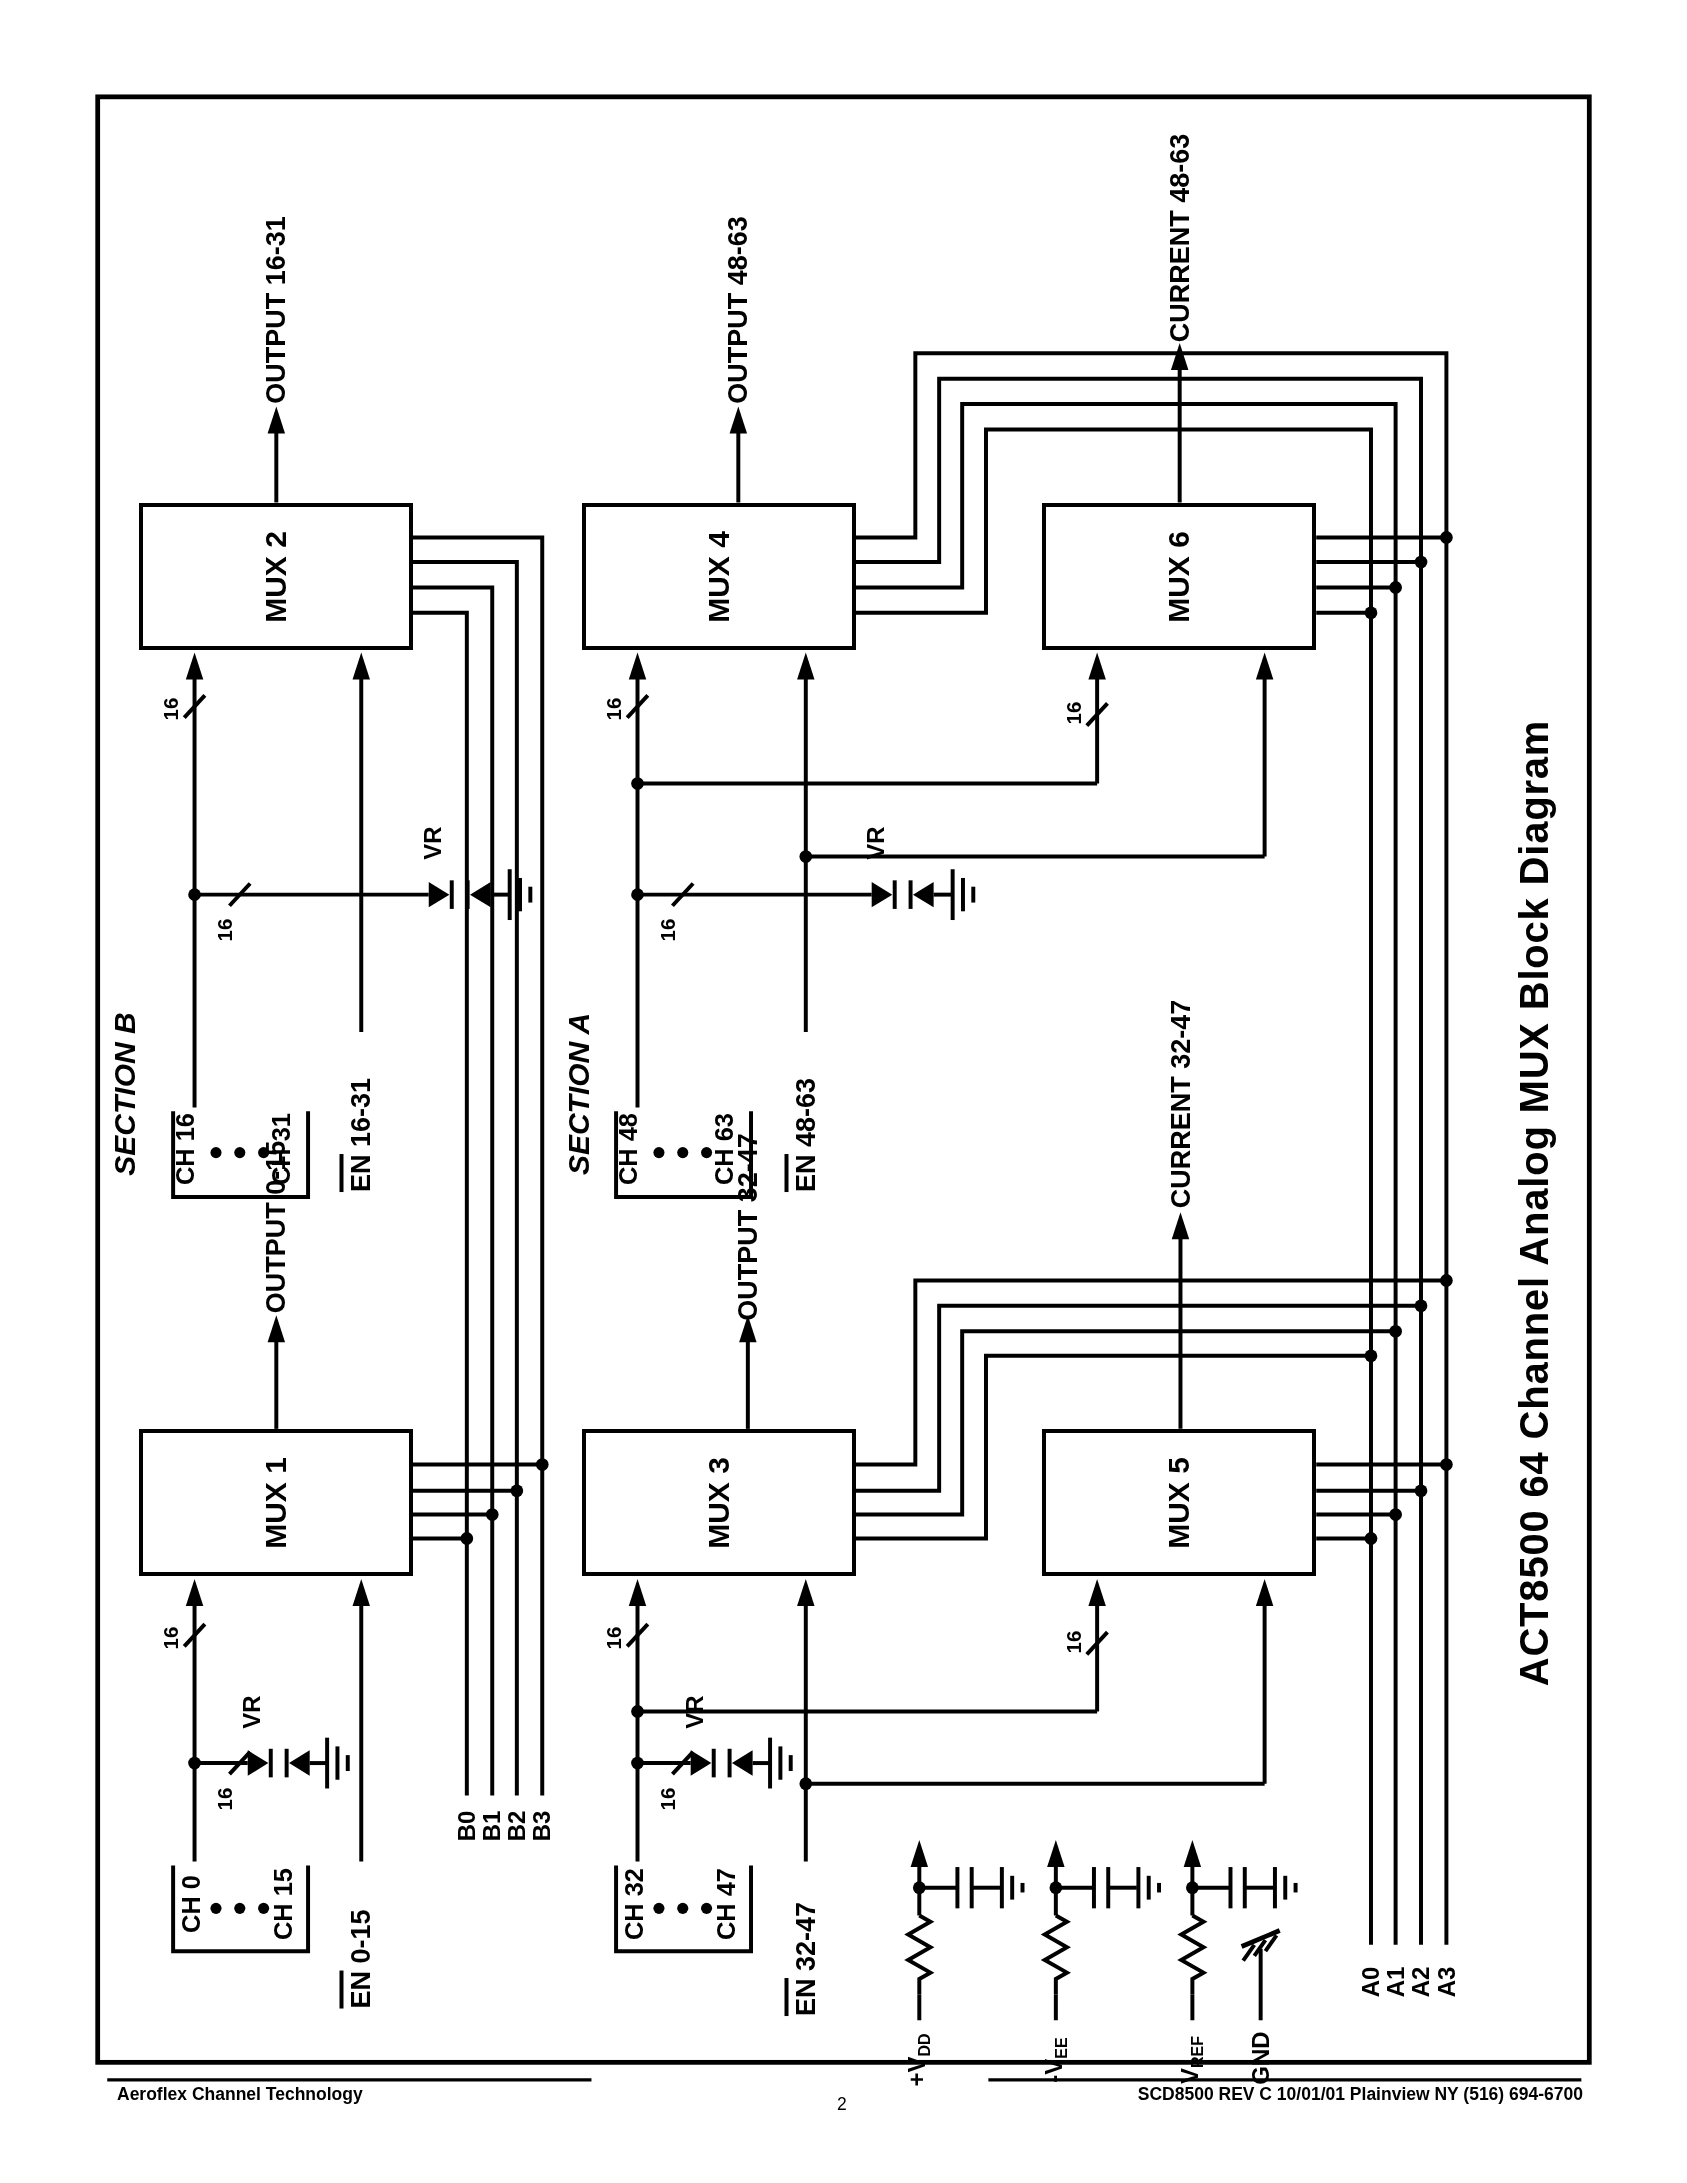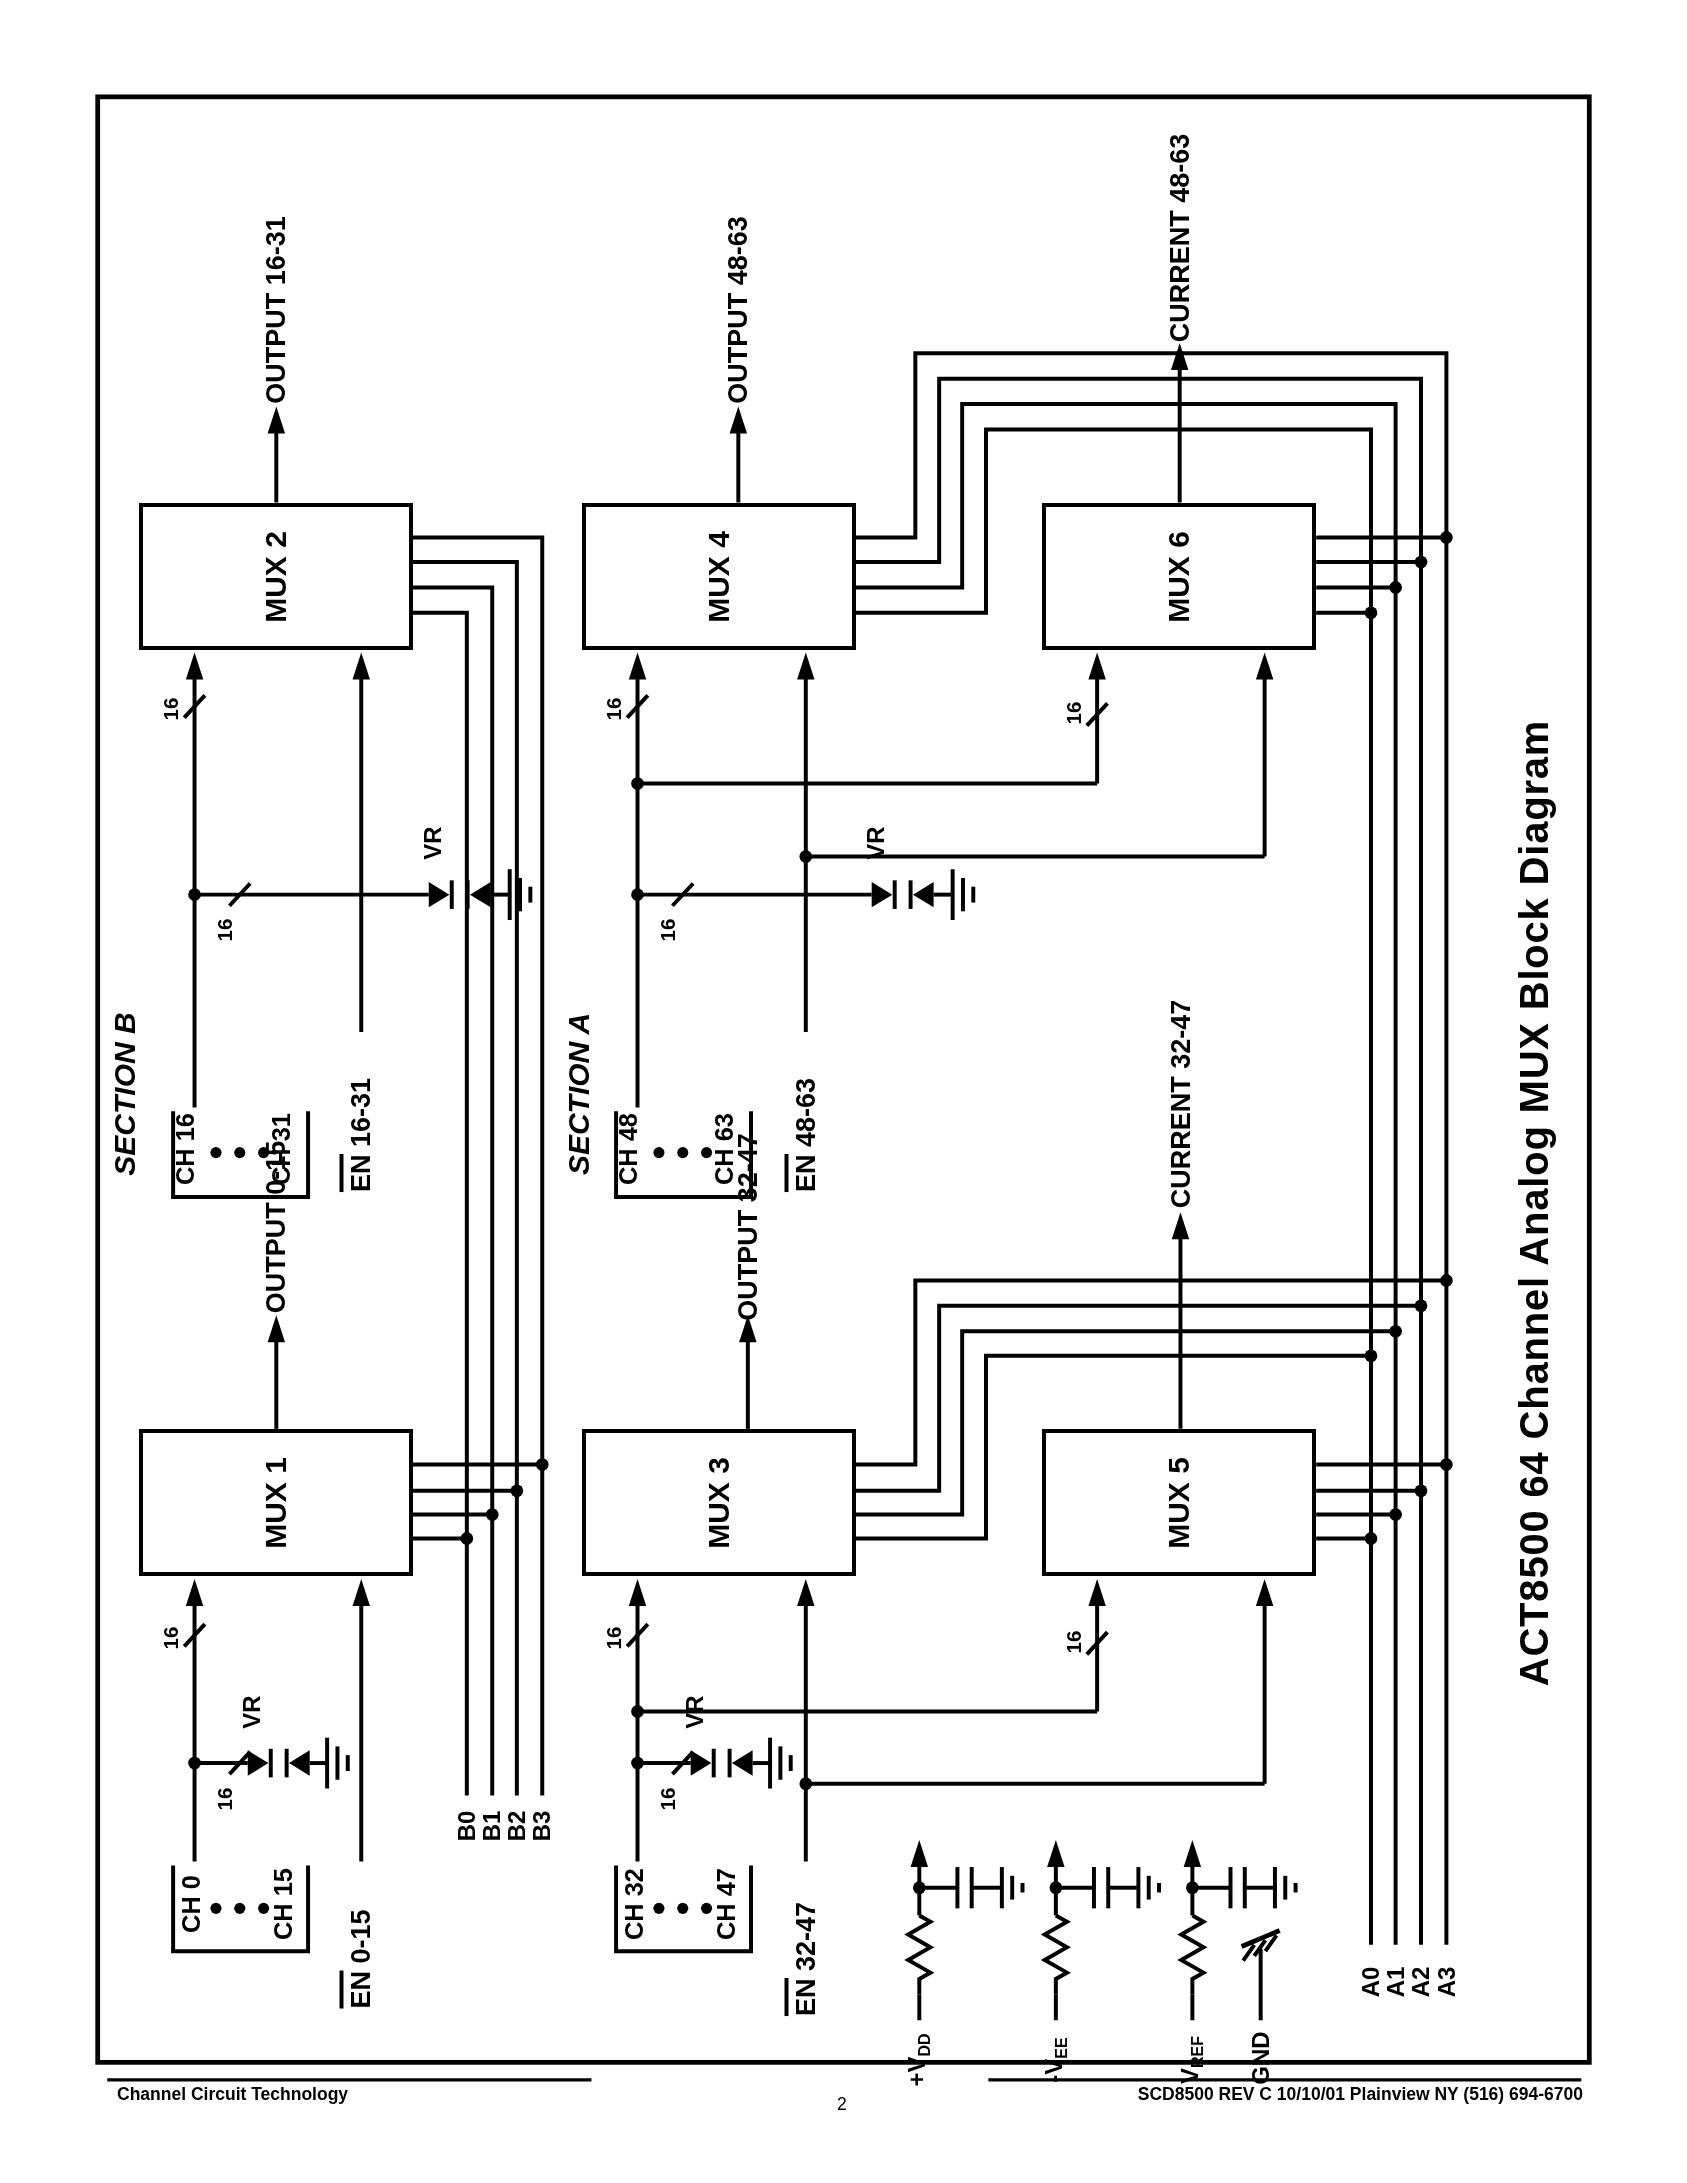--- a/index.html
+++ b/index.html
@@ -313,18 +313,18 @@
   <div class="rlabel fs26" style="left:225px;top:930px;">16</div>
   <div class="rlabel fs26" style="left:668px;top:930px;">16</div>
   <div class="rlabel fs26" style="left:225px;top:1799px;">16</div>
   <div class="rlabel fs26" style="left:668px;top:1799px;">16</div>
 
   <div class="rlabel fs30 sup" style="left:919px;top:2060px;"><span>+V</span><sub>DD</sub></div>
   <div class="rlabel fs30 sup" style="left:1056px;top:2060px;"><span>-V</span><sub>EE</sub></div>
   <div class="rlabel fs30 sup" style="left:1192px;top:2060px;"><span>V</span><sub>REF</sub></div>
   <div class="rlabel fs30" style="left:1261px;top:2058px;">GND</div>
 
-  <div class="flat" style="left:117px;top:2086px;font-size:17.5px;">Channel Circuit Technology</div>
+  <div class="flat" style="left:117px;top:2086px;font-size:17.5px;">Aeroflex Channel Technology</div>
   <div class="flat" style="left:837px;top:2096px;font-size:17.5px;font-weight:normal;">2</div>
-  <div class="flat" style="right:104px;top:2086px;font-size:17.5px;">SCD8500 REV C  10/10/01   Plainview NY (516) 694-6700</div>
+  <div class="flat" style="right:104px;top:2086px;font-size:17.5px;">SCD8500 REV C  10/01/01   Plainview NY (516) 694-6700</div>
 
 </div>
 
 
 </body></html>

